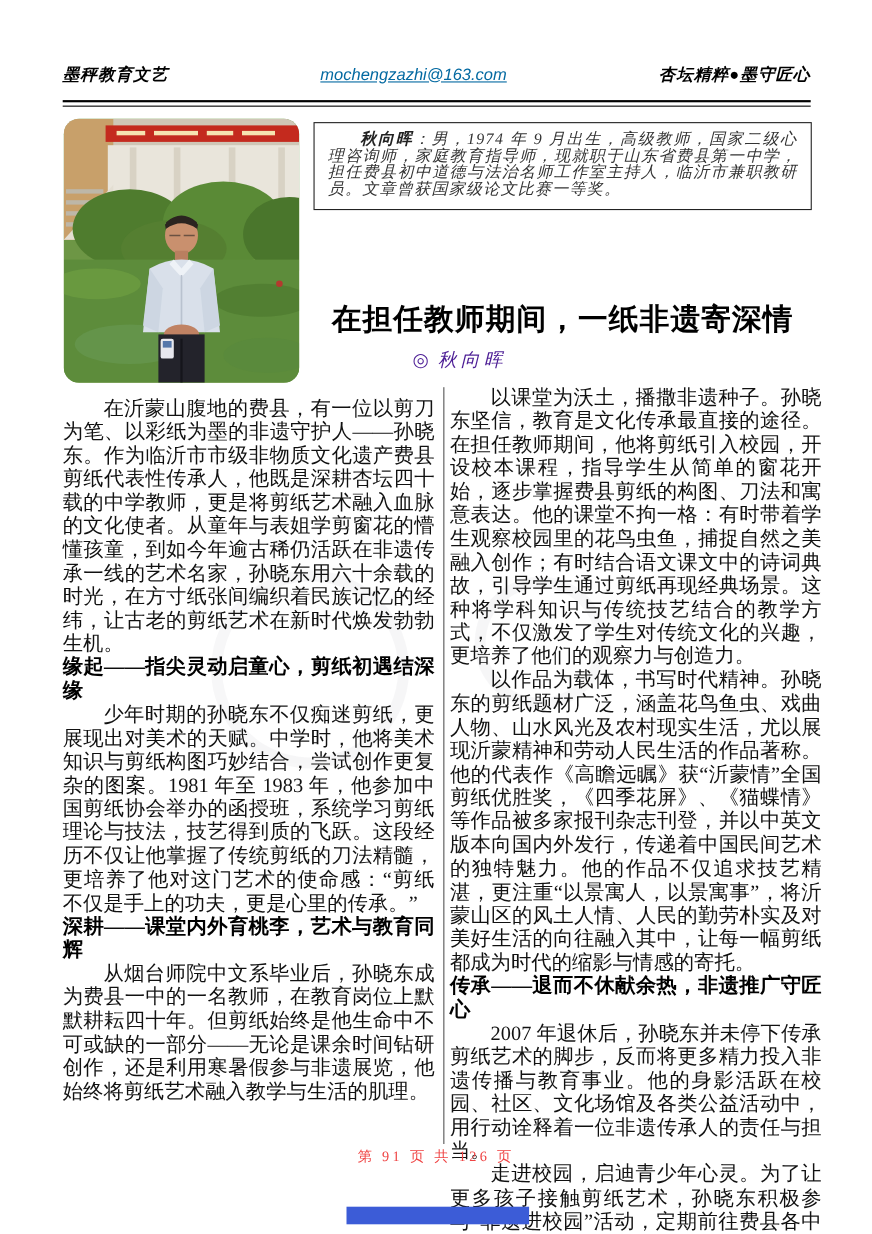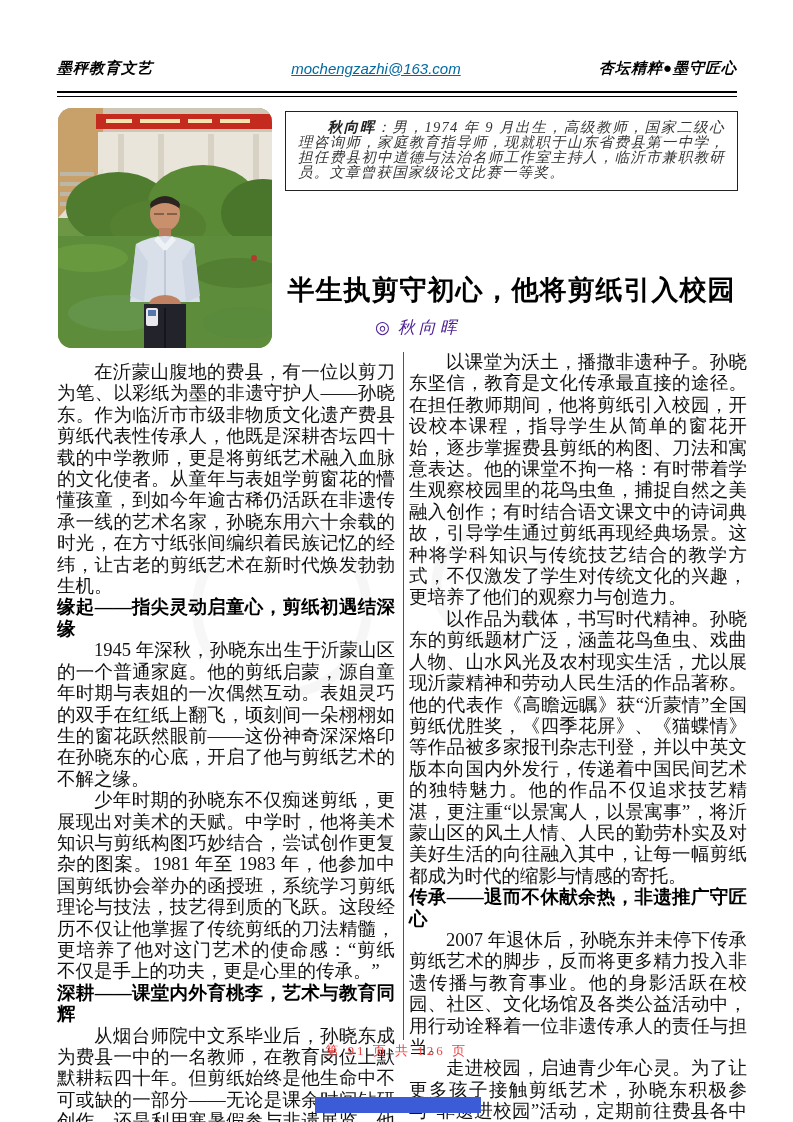--- a/index.html
+++ b/index.html
@@ -129,35 +129,34 @@
         <rect x="88" y="200" width="12" height="18" rx="2" fill="#e8e8ee"></rect>
         <rect x="90" y="202" width="8" height="6" fill="#5577aa"></rect>
       </g>
     </svg>
   </div>
 
   <div class="bio-box">
     <span class="bio-indent"></span><span class="bio-name">秋向晖</span><span>：男，1974 年 9 月出生，高级教师，国家二级心理咨询师，家庭教育指导师，现就职于山东省费县第一中学，担任费县初中道德与法治名师工作室主持人，临沂市兼职教研员。文章曾获国家级论文比赛一等奖。</span>
   </div>
 
-  <div class="article-title">半生执剪守初心，他将剪纸引入校园</div>
+  <div class="article-title">在担任教师期间，一纸非遗寄深情</div>
   <div class="article-author">
     <span class="mark">◎</span><span>秋向晖</span>
   </div>
 
   <div class="watermark">
     <div class="wm1"></div>
       <div class="wm2"></div>
   </div>
 
   <div class="columns">
     <div class="col col-left">
       <div class="para">在沂蒙山腹地的费县，有一位以剪刀为笔、以彩纸为墨的非遗守护人——孙晓东。作为临沂市市级非物质文化遗产费县剪纸代表性传承人，他既是深耕杏坛四十载的中学教师，更是将剪纸艺术融入血脉的文化使者。从童年与表姐学剪窗花的懵懂孩童，到如今年逾古稀仍活跃在非遗传承一线的艺术名家，孙晓东用六十余载的时光，在方寸纸张间编织着民族记忆的经纬，让古老的剪纸艺术在新时代焕发勃勃生机。</div>
       <div class="sec-heading">缘起——指尖灵动启童心，剪纸初遇结深缘</div>
-      <div class="para">1945 年深秋，孙晓东出生于沂蒙山区的一个普通家庭。他的剪纸启蒙，源自童年时期与表姐的一次偶然互动。表姐灵巧的双手在红纸上翻飞，顷刻间一朵栩栩如生的窗花跃然眼前——这份神奇深深烙印在孙晓东的心底，开启了他与剪纸艺术的不解之缘。</div>
       <div class="para">少年时期的孙晓东不仅痴迷剪纸，更展现出对美术的天赋。中学时，他将美术知识与剪纸构图巧妙结合，尝试创作更复杂的图案。1981 年至 1983 年，他参加中国剪纸协会举办的函授班，系统学习剪纸理论与技法，技艺得到质的飞跃。这段经历不仅让他掌握了传统剪纸的刀法精髓，更培养了他对这门艺术的使命感：“剪纸不仅是手上的功夫，更是心里的传承。”</div>
       <div class="sec-heading">深耕——课堂内外育桃李，艺术与教育同辉</div>
       <div class="para">从烟台师院中文系毕业后，孙晓东成为费县一中的一名教师，在教育岗位上默默耕耘四十年。但剪纸始终是他生命中不可或缺的一部分——无论是课余时间钻研创作，还是利用寒暑假参与非遗展览，他始终将剪纸艺术融入教学与生活的肌理。</div>
     </div>
     <div class="col-divider"></div>
     <div class="col col-right">
       <div class="para">以课堂为沃土，播撒非遗种子。孙晓东坚信，教育是文化传承最直接的途径。在担任教师期间，他将剪纸引入校园，开设校本课程，指导学生从简单的窗花开始，逐步掌握费县剪纸的构图、刀法和寓意表达。他的课堂不拘一格：有时带着学生观察校园里的花鸟虫鱼，捕捉自然之美融入创作；有时结合语文课文中的诗词典故，引导学生通过剪纸再现经典场景。这种将学科知识与传统技艺结合的教学方式，不仅激发了学生对传统文化的兴趣，更培养了他们的观察力与创造力。</div>
       <div class="para">以作品为载体，书写时代精神。孙晓东的剪纸题材广泛，涵盖花鸟鱼虫、戏曲人物、山水风光及农村现实生活，尤以展现沂蒙精神和劳动人民生活的作品著称。他的代表作《高瞻远瞩》获“沂蒙情”全国剪纸优胜奖，《四季花屏》、《猫蝶情》等作品被多家报刊杂志刊登，并以中英文版本向国内外发行，传递着中国民间艺术的独特魅力。他的作品不仅追求技艺精湛，更注重“以景寓人，以景寓事”，将沂蒙山区的风土人情、人民的勤劳朴实及对美好生活的向往融入其中，让每一幅剪纸都成为时代的缩影与情感的寄托。</div>
       <div class="sec-heading">传承——退而不休献余热，非遗推广守匠心</div>
       <div class="para">2007 年退休后，孙晓东并未停下传承剪纸艺术的脚步，反而将更多精力投入非遗传播与教育事业。他的身影活跃在校园、社区、文化场馆及各类公益活动中，用行动诠释着一位非遗传承人的责任与担当。</div>

